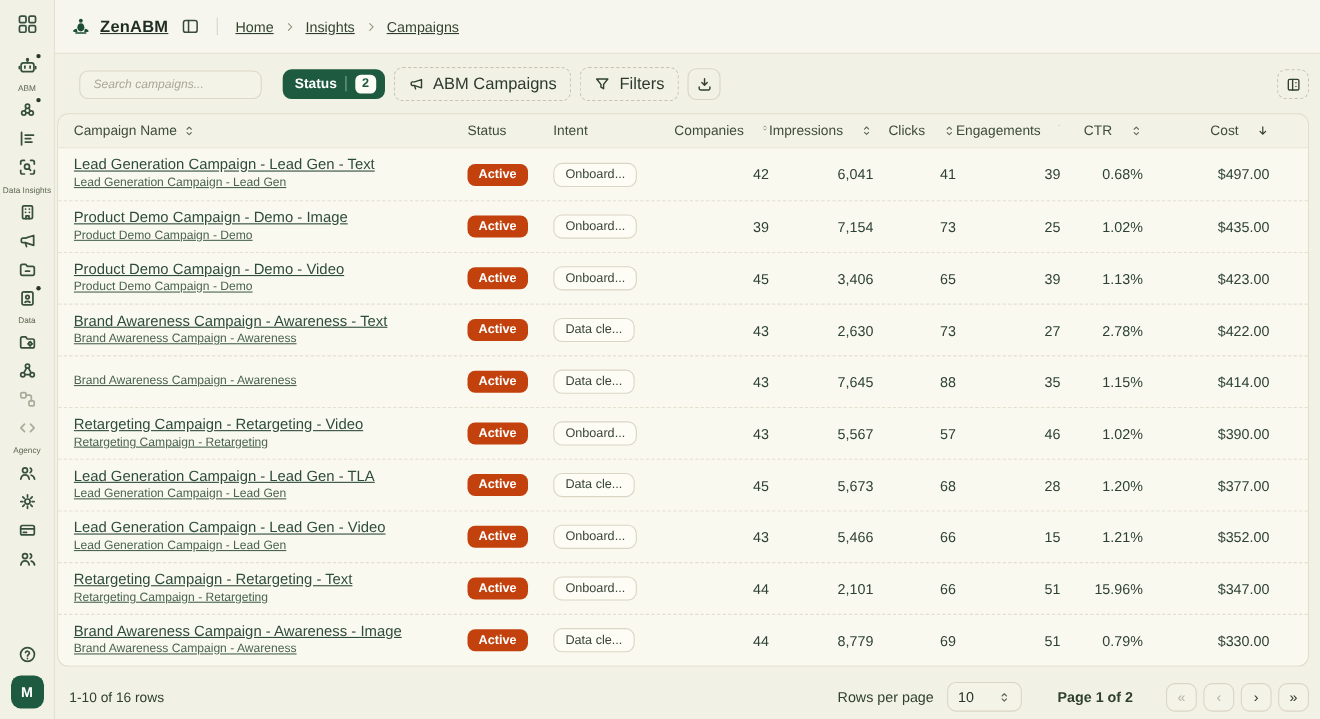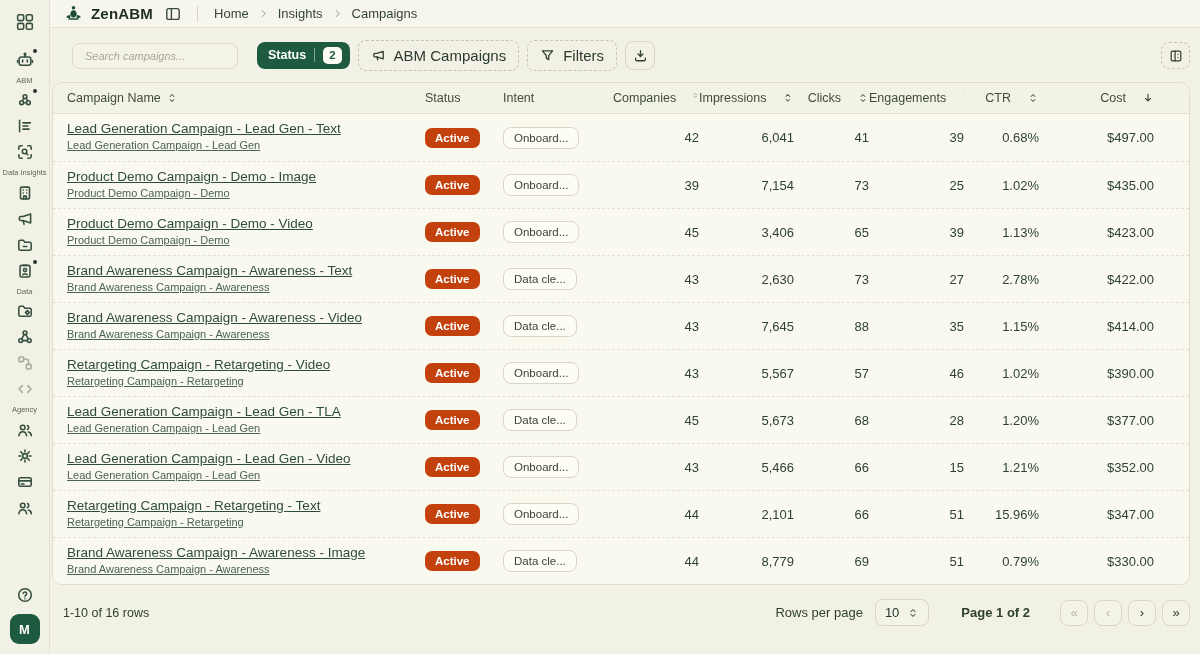--- a/index.html
+++ b/index.html
@@ -29,22 +29,22 @@
     font-size:13px; font-weight:700; display:flex; align-items:center; justify-content:center;
     margin-top:6px; cursor:pointer;
   }
   .flex-spring { flex:1; }
 
   
   .main { flex:1; display:flex; flex-direction:column; min-width:0; }
 
   
   .header {
-    height:28px; background:#f7f6ee; border-bottom:1px solid #e6e3d3;
-    display:flex; align-items:center; padding:0 14px; gap:8px;
+    height:49px; background:#f7f6ee; border-bottom:1px solid #e6e3d3;
+    display:flex; align-items:center; padding:0 14px; gap:8px;text-decoration:underline;
   }
   .logo-mark { width:19px; height:19px; color:#1d4d35; }
   .app-name { font-size:15px; font-weight:700; color:#1e2c21; letter-spacing:.2px; }
   .panel-icon { width:16px; height:16px; color:#3a4a3a; margin-left:4px; cursor:pointer; }
   .hdr-divider { width:1px; height:16px; background:#d8d5c4; margin:0 8px; }
   .breadcrumb { display:flex; align-items:center; gap:9px; font-size:13px; color:#33452f; }
   .crumb { cursor:pointer; }
   .crumb-sep { width:11px; height:11px; color:#8d9680; }
 
   
@@ -118,21 +118,21 @@
     padding:4px 10px; font-size:11.5px; color:#38443a; cursor:pointer;
     font-family:"Liberation Sans", sans-serif;
   }
   .cell.num { text-align:right; font-size:13px; color:#2d4134; }
 
   
   .tfooter { display:flex; align-items:center; padding:14px 10px 0 13px; font-size:13px; color:#2e402f; }
   .rows-info { font-size:12.5px; }
   .rpp { margin-left:auto; display:flex; align-items:center; gap:12px; }
   .rpp-select {
-    display:flex; align-items:center; gap:8px; border:1px solid #d9d6c6; border-radius:8px;
+    display:flex; align-items:center; gap:22px; border:1px solid #d9d6c6; border-radius:8px;
     padding:5px 9px; cursor:pointer; background:#f4f3e8; font-size:13px; color:#27372a;
   }
   .page-info { margin-left:32px; font-weight:600; }
   .pager { display:flex; gap:6px; margin-left:30px; }
   .pg-btn {
     width:28px; height:26px; border:1px solid #d9d6c6; border-radius:8px; background:#f4f3e8;
     display:flex; align-items:center; justify-content:center; font-size:13px; cursor:pointer;
     color:#2c3a2c; font-family:"Liberation Sans", sans-serif;
   }
   .pg-btn.disabled { color:#b7b5a2; cursor:default; }
@@ -474,21 +474,20 @@
     <span class="cell num">43</span>
     <span class="cell num">2,630</span>
     <span class="cell num">73</span>
     <span class="cell num">27</span>
     <span class="cell num">2.78%</span>
     <span class="cell num">$422.00</span>
   </div>
 
   <div class="trow">
     <span class="cell-name">
-      <a>Brand Awareness Campaign - Awareness - Video</a>
       <a class="sub">Brand Awareness Campaign - Awareness</a>
     </span>
     <span><span class="badge-active">Active</span></span>
     <span><button class="intent-btn">Data cle...</button></span>
     <span class="cell num">43</span>
     <span class="cell num">7,645</span>
     <span class="cell num">88</span>
     <span class="cell num">35</span>
     <span class="cell num">1.15%</span>
     <span class="cell num">$414.00</span>

